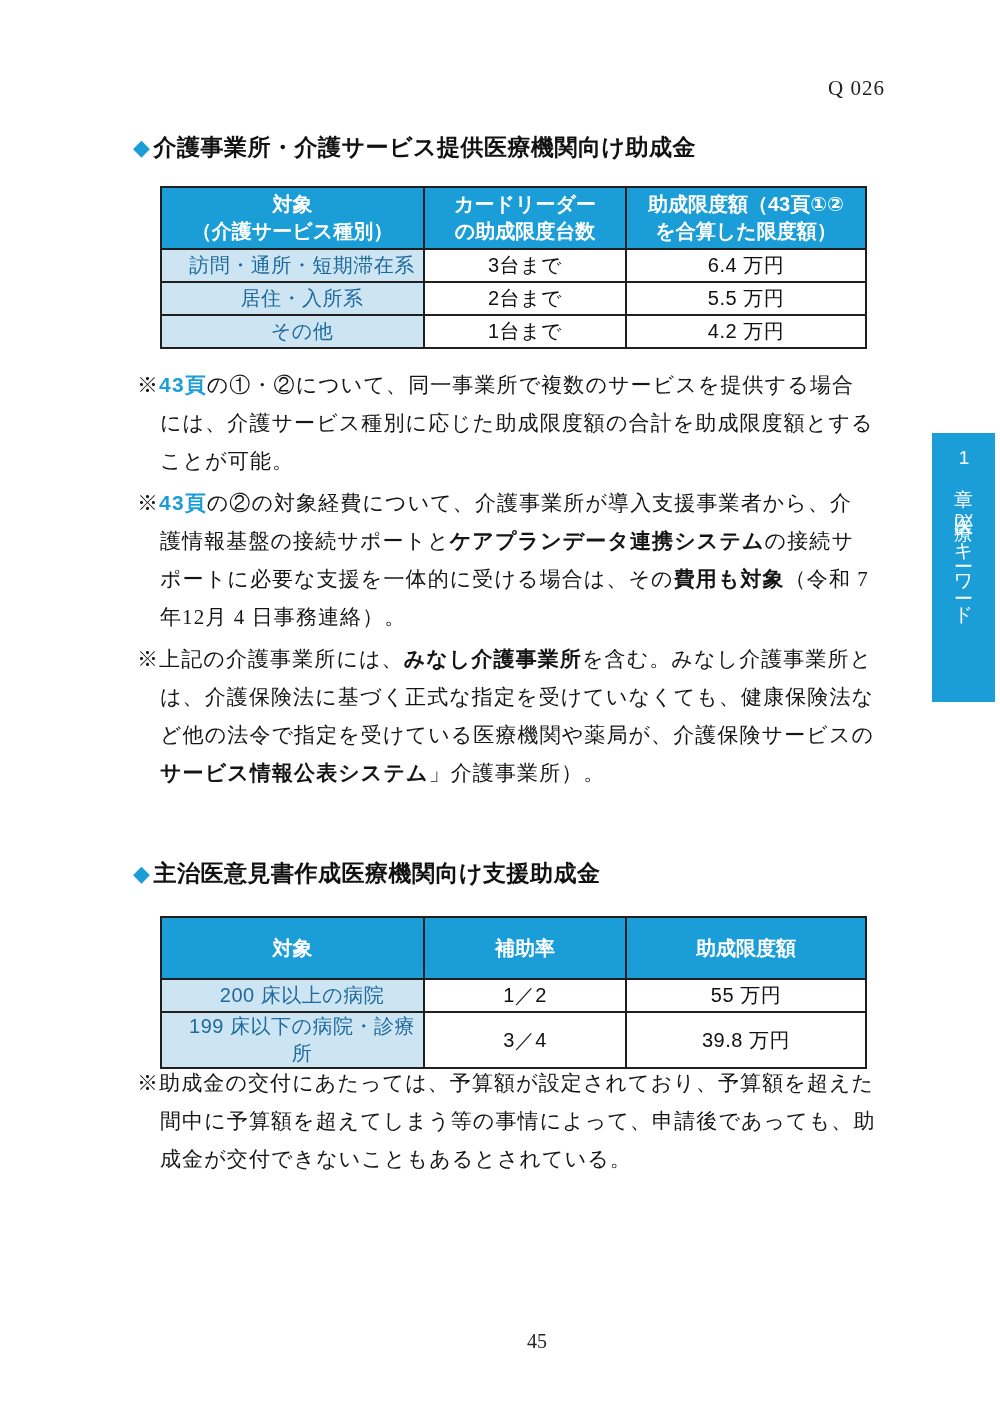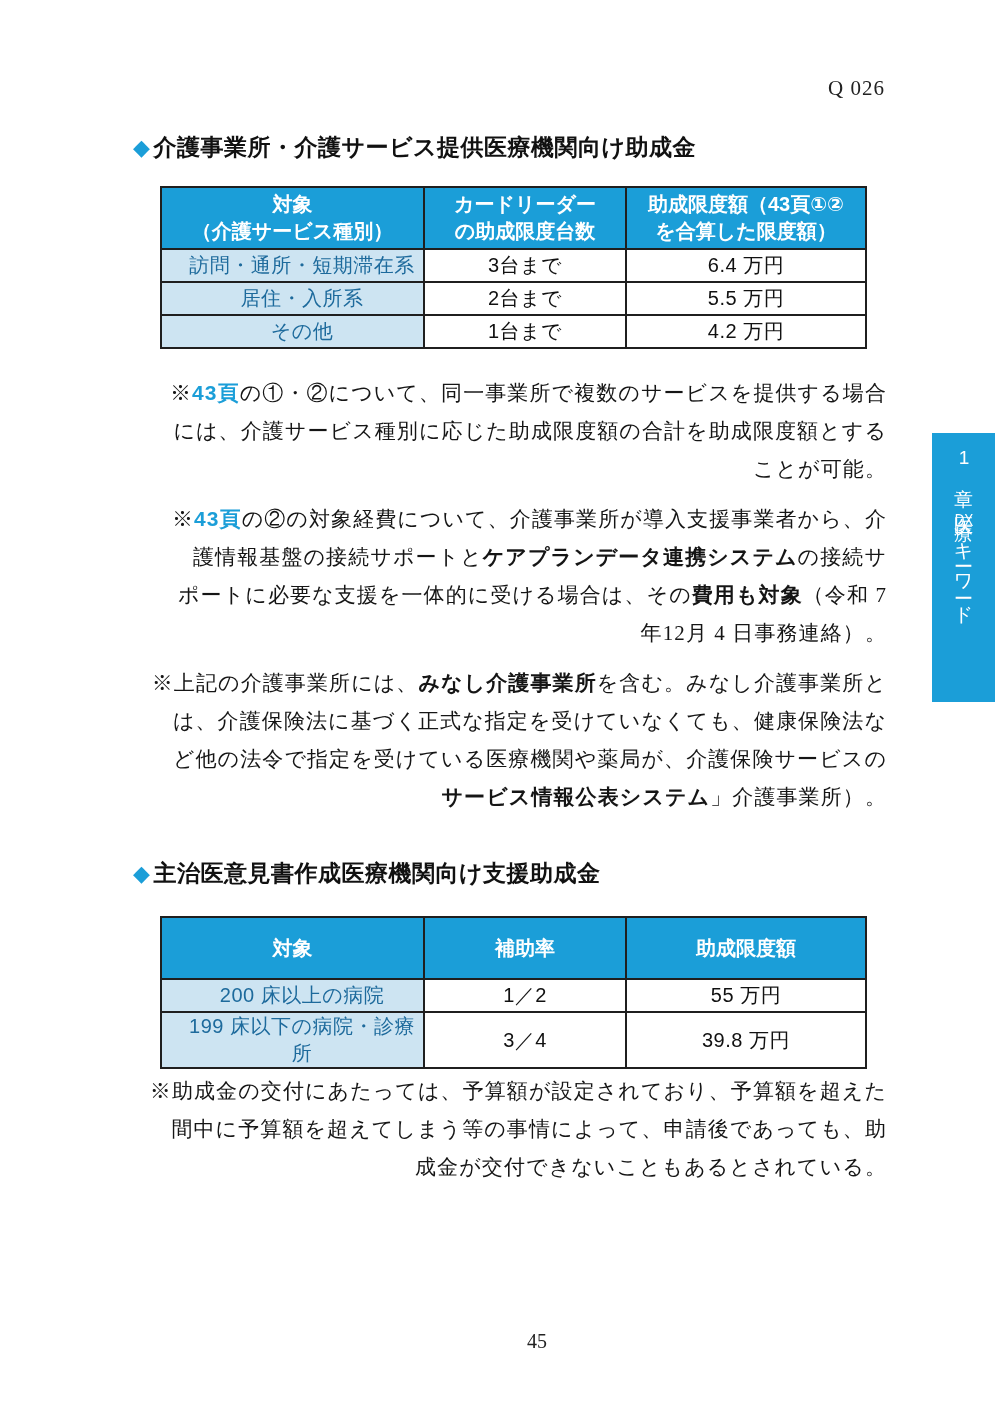--- a/index.html
+++ b/index.html
@@ -55,21 +55,21 @@
   }
   .grant-table td.rowhead{
     background:var(--cell); color:var(--rowtext); text-align:center; padding-left:25px;
     letter-spacing:.5px;
   }
   .grant-table td.val{ text-align:center; color:#111; letter-spacing:.5px; }
   
   .notes{ position:absolute; left:137px; width:750px; }
   .notes1{ top:362px; }
   .notes2{ top:1060px; }
-  .note{ margin:12px 0 4px 0;text-align:right; }
+  .note{ margin:4px 0 4px 0; }
   .note-line{
     height:38px; line-height:38px; white-space:nowrap;
     font-size:21px; letter-spacing:1.1px; color:#151515;
   }
   .note-line.cont{ padding-left:23px; }
   .seg-n{ font-family:"Liberation Serif","DejaVu Serif",serif; }
   .seg-b{ font-family:"Liberation Sans","DejaVu Sans",sans-serif; font-weight:700; }
   .seg-c{ font-family:"Liberation Sans","DejaVu Sans",sans-serif; font-weight:700; color:var(--accent); }
   
   .chapter-tab{

